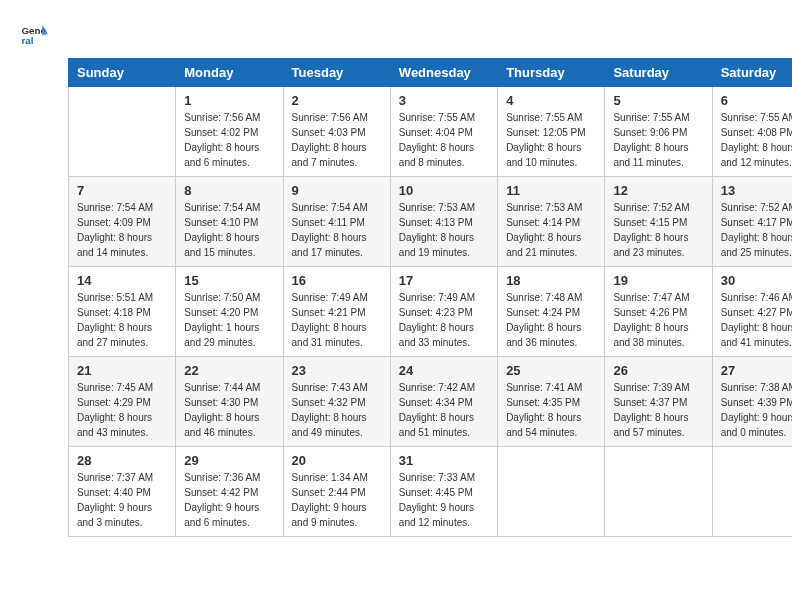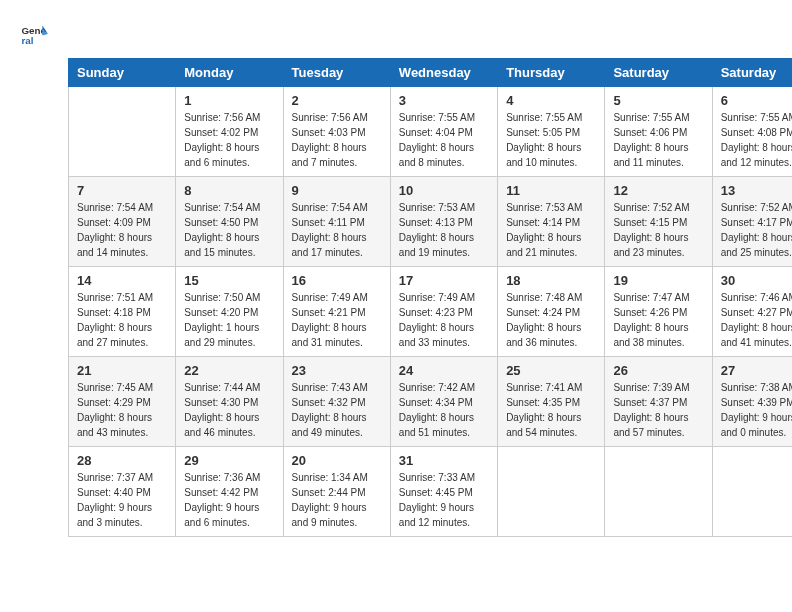--- a/index.html
+++ b/index.html
@@ -139,29 +139,29 @@
         <div class="day-info">
           <span>Sunrise: 7:55 AM</span><br>
           <span>Sunset: 4:04 PM</span><br>
           <span>Daylight: 8 hours and 8 minutes.</span>
         </div>
       </td>
         <td>
         <span class="day-number">4</span>
         <div class="day-info">
           <span>Sunrise: 7:55 AM</span><br>
-          <span>Sunset: 5:05 PM</span><br>
+          <span>Sunset: 12:05 PM</span><br>
           <span>Daylight: 8 hours and 10 minutes.</span>
         </div>
       </td>
         <td>
         <span class="day-number">5</span>
         <div class="day-info">
           <span>Sunrise: 7:55 AM</span><br>
-          <span>Sunset: 4:06 PM</span><br>
+          <span>Sunset: 9:06 PM</span><br>
           <span>Daylight: 8 hours and 11 minutes.</span>
         </div>
       </td>
         <td>
         <span class="day-number">6</span>
         <div class="day-info">
           <span>Sunrise: 7:55 AM</span><br>
           <span>Sunset: 4:08 PM</span><br>
           <span>Daylight: 8 hours and 12 minutes.</span>
         </div>
@@ -173,21 +173,21 @@
         <div class="day-info">
           <span>Sunrise: 7:54 AM</span><br>
           <span>Sunset: 4:09 PM</span><br>
           <span>Daylight: 8 hours and 14 minutes.</span>
         </div>
       </td>
         <td>
         <span class="day-number">8</span>
         <div class="day-info">
           <span>Sunrise: 7:54 AM</span><br>
-          <span>Sunset: 4:50 PM</span><br>
+          <span>Sunset: 4:10 PM</span><br>
           <span>Daylight: 8 hours and 15 minutes.</span>
         </div>
       </td>
         <td>
         <span class="day-number">9</span>
         <div class="day-info">
           <span>Sunrise: 7:54 AM</span><br>
           <span>Sunset: 4:11 PM</span><br>
           <span>Daylight: 8 hours and 17 minutes.</span>
         </div>
@@ -222,21 +222,21 @@
           <span>Sunrise: 7:52 AM</span><br>
           <span>Sunset: 4:17 PM</span><br>
           <span>Daylight: 8 hours and 25 minutes.</span>
         </div>
       </td>
       </tr>
       <tr>
         <td>
         <span class="day-number">14</span>
         <div class="day-info">
-          <span>Sunrise: 7:51 AM</span><br>
+          <span>Sunrise: 5:51 AM</span><br>
           <span>Sunset: 4:18 PM</span><br>
           <span>Daylight: 8 hours and 27 minutes.</span>
         </div>
       </td>
         <td>
         <span class="day-number">15</span>
         <div class="day-info">
           <span>Sunrise: 7:50 AM</span><br>
           <span>Sunset: 4:20 PM</span><br>
           <span>Daylight: 1 hours and 29 minutes.</span>

